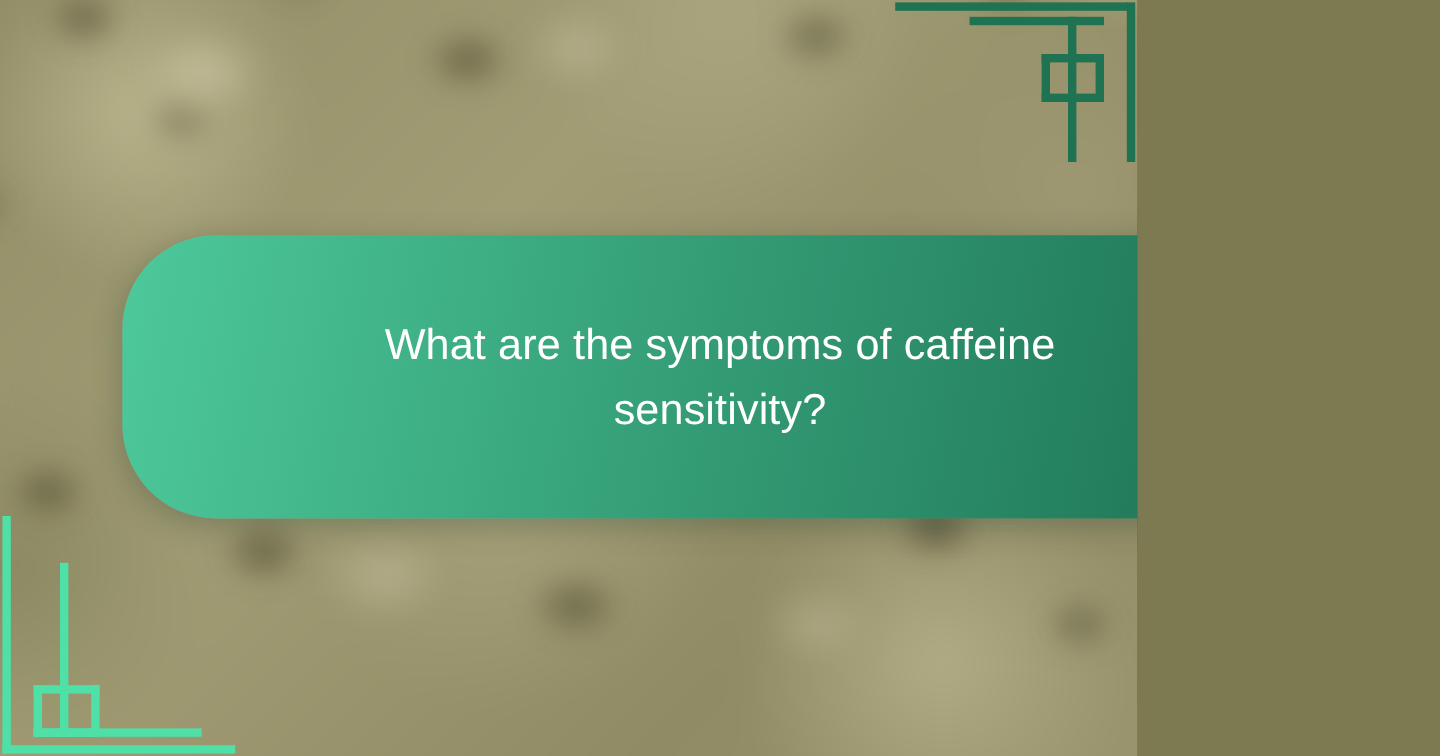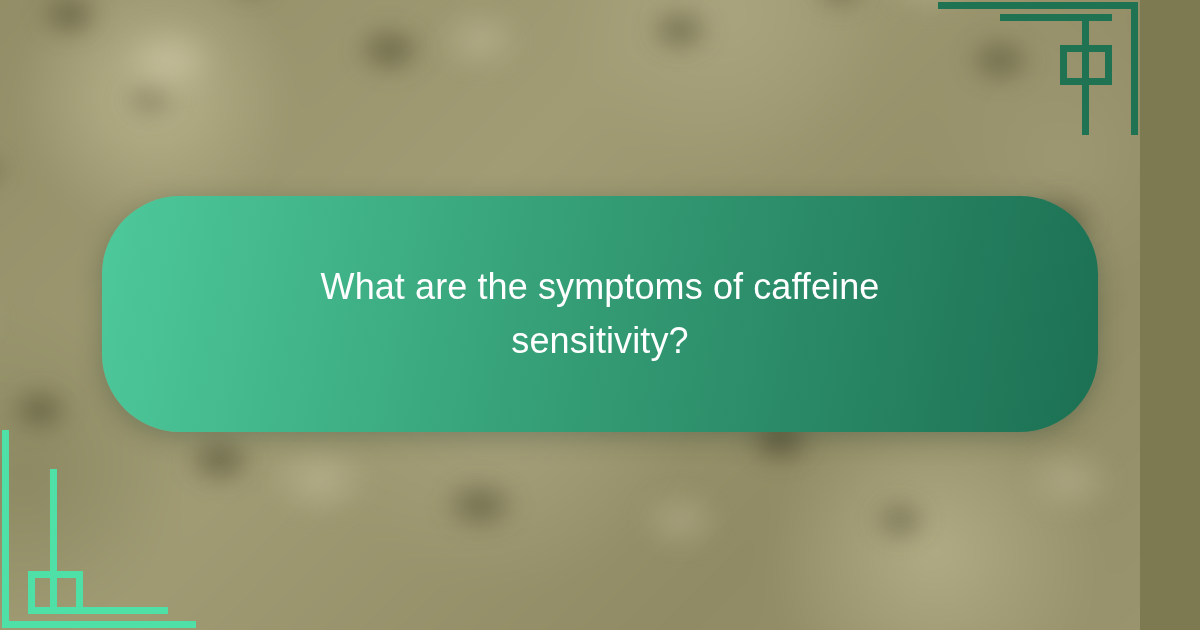--- a/index.html
+++ b/index.html
@@ -7,21 +7,21 @@
     margin: 0;
     padding: 0;
     background: #7d7a52;
   }
   body {
     font-family: "Liberation Sans", sans-serif;
   }
 
   #stage {
     position: relative;
-    width: 1140px;
+    width: 948px;
     height: 630px;
     overflow: hidden;
     background: #404040;
   }
 
   
   .bg-layer {
     position: absolute;
     inset: -80px;
     pointer-events: none;

